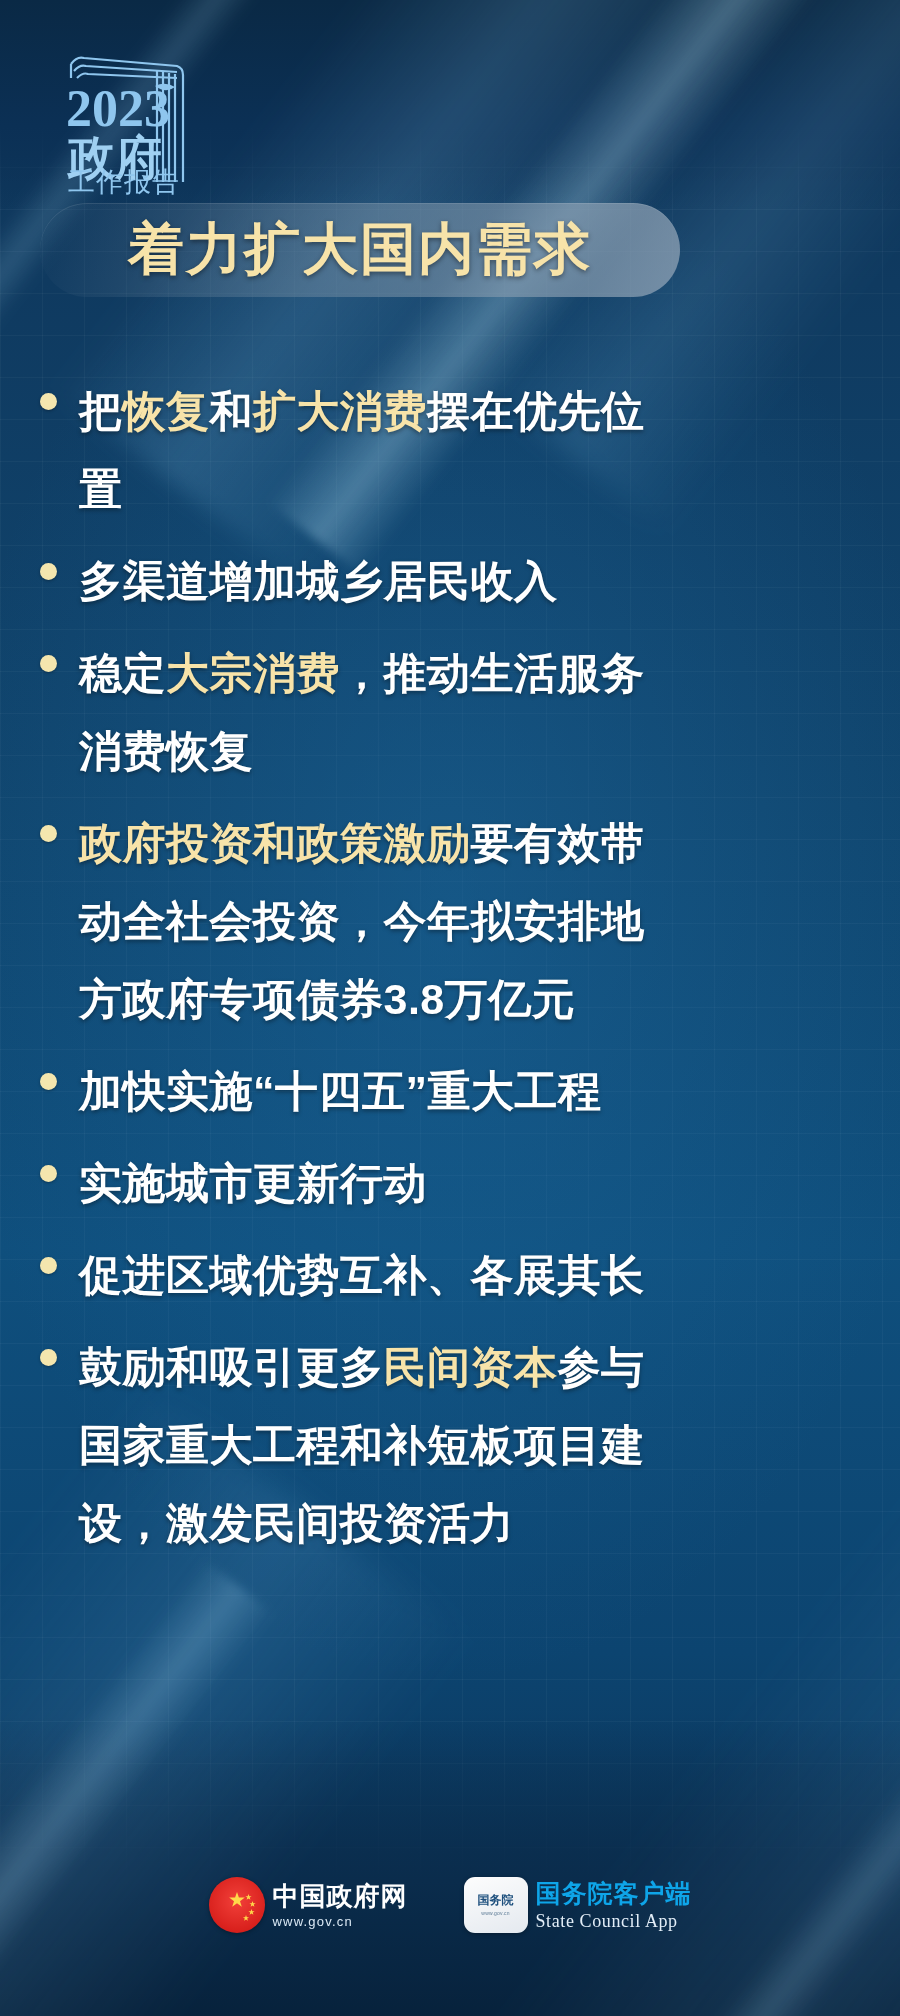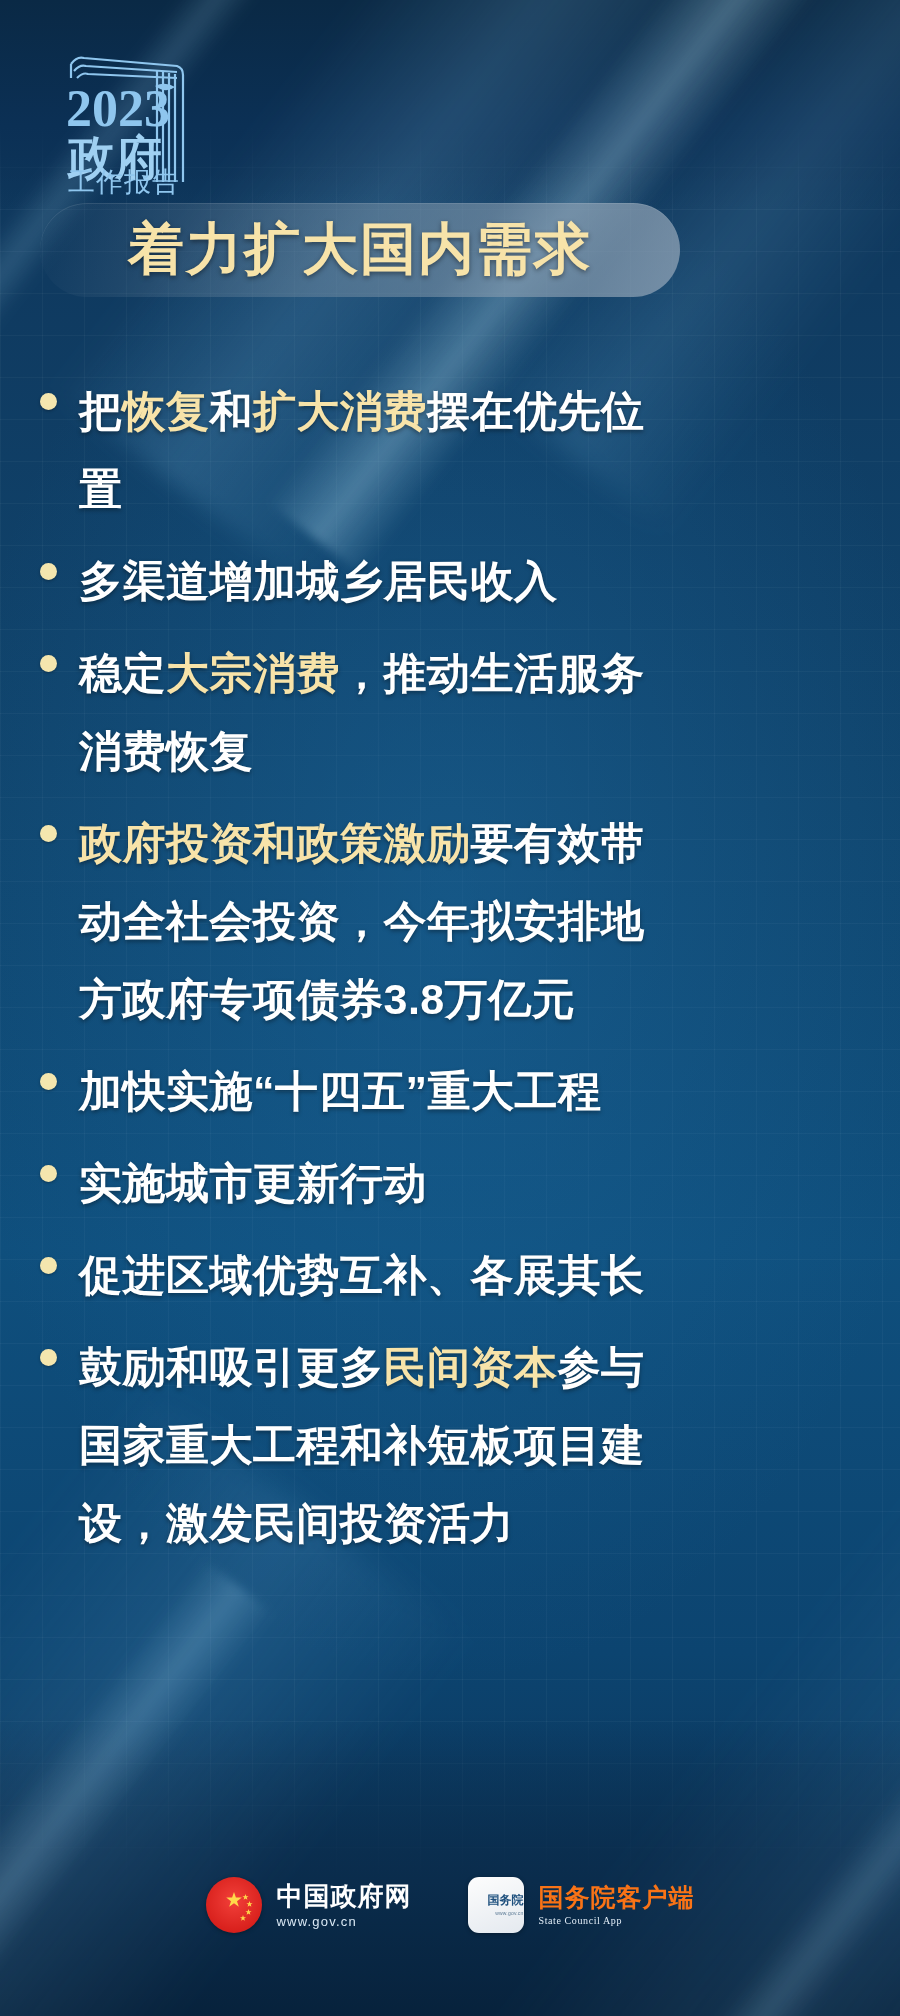--- a/index.html
+++ b/index.html
@@ -73,37 +73,37 @@
   .dot{flex:0 0 auto;width:17px;height:17px;border-radius:50%;
     background:#f4e6ae;margin-top:21px;margin-right:22px;
     box-shadow:0 1px 3px rgba(0,0,0,.30);}
   .txt{font-size:43px;line-height:78px;font-weight:bold;color:#ffffff;
     text-shadow:0 2px 4px rgba(0,0,0,.38);letter-spacing:.5px;max-width:600px;}
   .hl{color:#f7e3a9;margin-top:48px;}
 
   
   .footer{position:absolute;left:0;right:0;top:1855px;height:100px;
     display:flex;align-items:center;justify-content:center;gap:56px;}
-  .fgroup{display:flex;align-items:center;gap:15px;}
+  .fgroup{display:flex;align-items:center;gap:8px;}
   .emblem{width:56px;height:56px;border-radius:50%;
     background:radial-gradient(circle at 50% 42%,#f2403a 0%,#d8201c 72%,#b3110f 100%);
     position:relative;box-shadow:0 1px 4px rgba(0,0,0,.35);}
   .emblem svg{position:absolute;inset:0;}
   .gov-txt{display:flex;flex-direction:column;line-height:1;}
   .gov-cn{font-size:26px;font-weight:bold;color:#ffffff;letter-spacing:1px;}
   .gov-url{font-size:13px;color:#dbe9f5;letter-spacing:1.2px;margin-top:6px;}
-  .sc-badge{width:56px;height:56px;border-radius:11px;
+  .sc-badge{width:64px;height:56px;border-radius:11px;
     background:linear-gradient(160deg,#fdfdfd 0%,#e4e9ef 100%);
-    display:flex;flex-direction:column;align-items:flex-end;justify-content:center;
+    display:flex;flex-direction:column;align-items:center;justify-content:center;
     box-shadow:0 1px 4px rgba(0,0,0,.32);}
   .sc-badge .b1{font-size:12px;font-weight:bold;color:#1d4f7d;line-height:1.1;}
   .sc-badge .b2{font-size:5px;color:#5b7a95;letter-spacing:.2px;margin-top:2px;}
   .sc-txt{display:flex;flex-direction:column;line-height:1;}
-  .sc-cn{font-size:25px;font-weight:bold;color:#f97316;letter-spacing:1px;}
-  .sc-en{font-size:10px;color:#e3eef8;letter-spacing:.6px;margin-top:6px;
+  .sc-cn{font-size:25px;font-weight:bold;color:#0ea5e9;letter-spacing:1px;}
+  .sc-en{font-size:18px;color:#e3eef8;letter-spacing:.6px;margin-top:6px;
     font-family:"Liberation Serif",serif;}
 </style>
 </head>
 <body>
 
 <div class="bg-root">
   <div class="bg-grid"></div>
   <div class="bg-vignette"></div>
   <div class="bg-topdark"></div>
   <div class="bg-botdark"></div>

